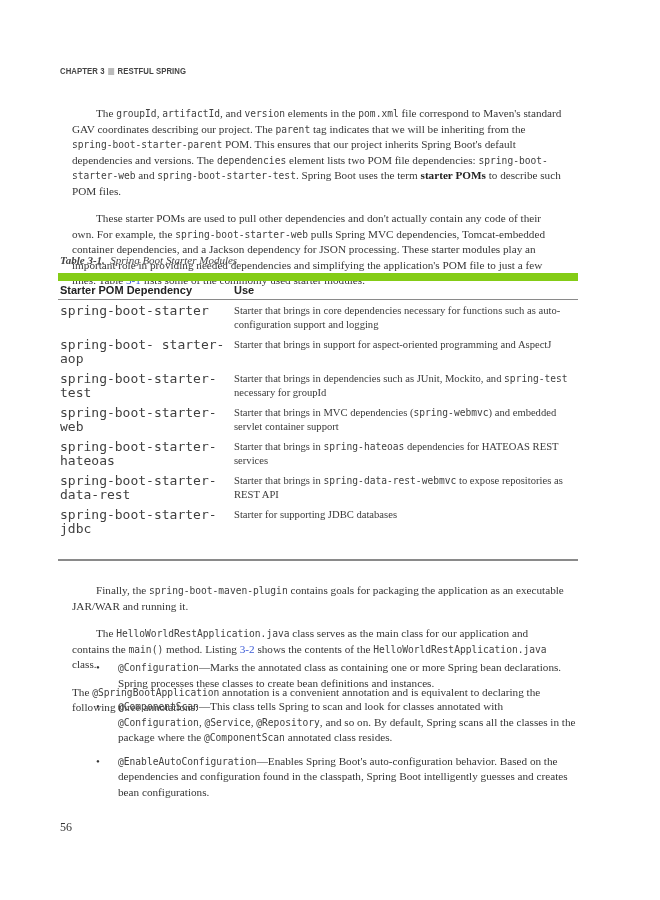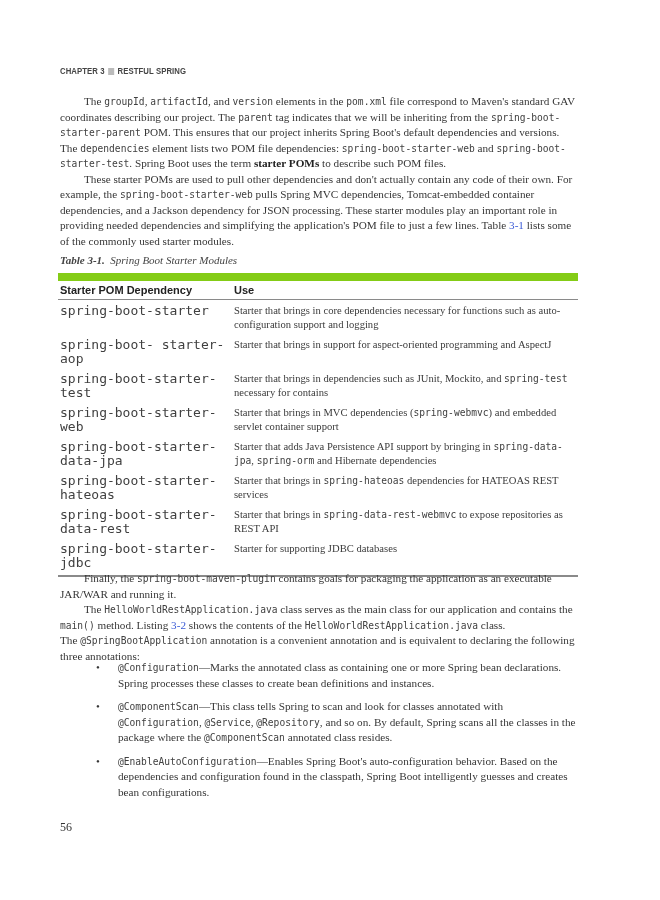--- a/index.html
+++ b/index.html
@@ -4,33 +4,33 @@
 <style>
   html, body { margin: 0; padding: 0; background: #ffffff; }
   body { width: 660px; height: 900px; position: relative; overflow: hidden;
          font-family: "Liberation Serif", "DejaVu Serif", serif; color: #333333; }
   .page { position: absolute; left: 0; top: 0; width: 606px; height: 900px; }
   .running-head { position: absolute; left: 60px; top: 66px;
          font-family: "Liberation Sans", sans-serif; font-size: 9px; letter-spacing: 0.1px;
          color: #444; transform: scaleX(0.86); transform-origin: left top; font-weight: bold; }
   .running-head .sep { display: inline-block; width: 7px; height: 7px; background: #bbb; margin: 0 4px; vertical-align: -1px; }
   .body-text { position: absolute; left: 60px; width: 516px; font-size: 11.2px; line-height: 15.5px; color: #363636; }
-  .body-text p { margin: 0; text-indent: 24px; }
+  .body-text p { margin: 12px; text-indent: 24px; }
   .code { font-family: "DejaVu Sans Mono", "Liberation Mono", monospace; font-size: 9.6px; color: #404040; }
   .link { color: #3b5bd6; }
   .bold { font-weight: bold; color: #222; }
   .caption { position: absolute; left: 60px; top: 254px; font-size: 11px; font-style: italic; color: #444; }
   .caption .lbl { font-weight: bold; }
   table.t { position: absolute; left: 58px; top: 273px; width: 520px; border-collapse: collapse; }
   table.t th { font-family: "Liberation Sans", sans-serif; font-size: 11px; text-align: left; font-weight: bold;
         color: #222; padding: 3px 0 3px 2px; border-top: 8px solid #84cc16; border-bottom: 1px solid #8a8a8a;
         transform-origin: left; }
   table.t td { vertical-align: top; padding: 4px 0 2px 2px; font-size: 10.6px; line-height: 14px; color: #3a3a3a; }
   table.t td.dep { width: 172px; font-family: "DejaVu Sans Mono", "Liberation Mono", monospace; font-size: 13px; color: #404040; }
-  table.t tr.last td { border-bottom: 2px solid #8a8a8a; padding-bottom: 5px; }
+  table.t tr.last td { border-bottom: 2px solid #8a8a8a; padding-bottom: 23px; }
   .bullets { position: absolute; left: 60px; top: 660px; width: 520px; font-size: 11.2px; line-height: 15.5px; color: #363636; }
   .bullet-item { position: relative; padding-left: 58px; margin-bottom: 8px; }
   .bullet-dot { position: absolute; left: 36px; top: 0; font-size: 11px; }
   .page-num { position: absolute; left: 60px; top: 820px; font-size: 12px; color: #333; }
 </style>
 </head>
 <body>
 
 <div class="page">
 
@@ -58,29 +58,25 @@
         <tr>
           <td class="dep">spring-boot-starter</td>
           <td><span>Starter that brings in core dependencies necessary for functions such as auto-configuration support and logging</span></td>
         </tr>
         <tr>
           <td class="dep">spring-boot- starter-aop</td>
           <td><span>Starter that brings in support for aspect-oriented programming and AspectJ</span></td>
         </tr>
         <tr>
           <td class="dep">spring-boot-starter-test</td>
-          <td><span>Starter that brings in dependencies such as JUnit, Mockito, and </span><span class="code">spring-test</span><span> necessary for contains</span></td>
+          <td><span>Starter that brings in dependencies such as JUnit, Mockito, and </span><span class="code">spring-test</span><span> necessary for groupId</span></td>
         </tr>
         <tr>
           <td class="dep">spring-boot-starter-web</td>
           <td><span>Starter that brings in MVC dependencies (</span><span class="code">spring-webmvc</span><span>) and embedded servlet container support</span></td>
-        </tr>
-        <tr>
-          <td class="dep">spring-boot-starter-data-jpa</td>
-          <td><span>Starter that adds Java Persistence API support by bringing in </span><span class="code">spring-data-jpa</span><span>, </span><span class="code">spring-orm</span><span> and Hibernate dependencies</span></td>
         </tr>
         <tr>
           <td class="dep">spring-boot-starter-hateoas</td>
           <td><span>Starter that brings in </span><span class="code">spring-hateoas</span><span> dependencies for HATEOAS REST services</span></td>
         </tr>
         <tr>
           <td class="dep">spring-boot-starter-data-rest</td>
           <td><span>Starter that brings in </span><span class="code">spring-data-rest-webmvc</span><span> to expose repositories as REST API</span></td>
         </tr>
         <tr class="last">

